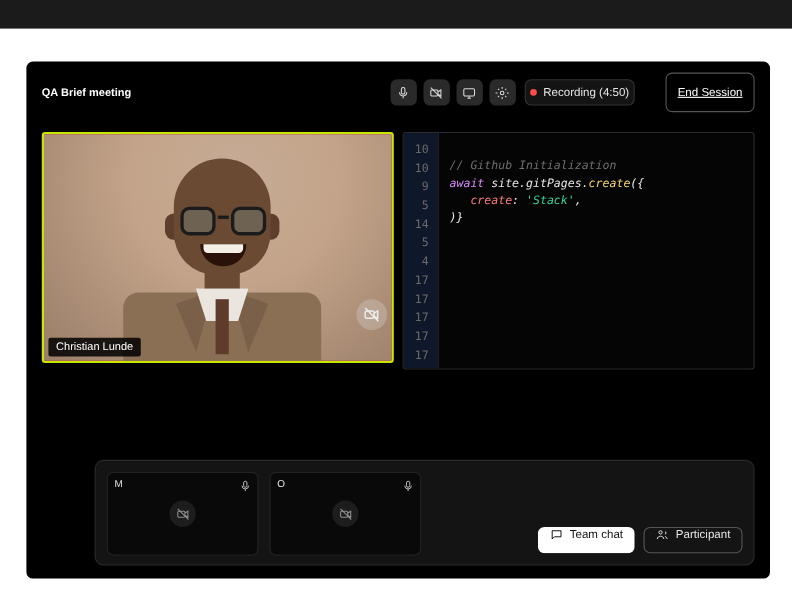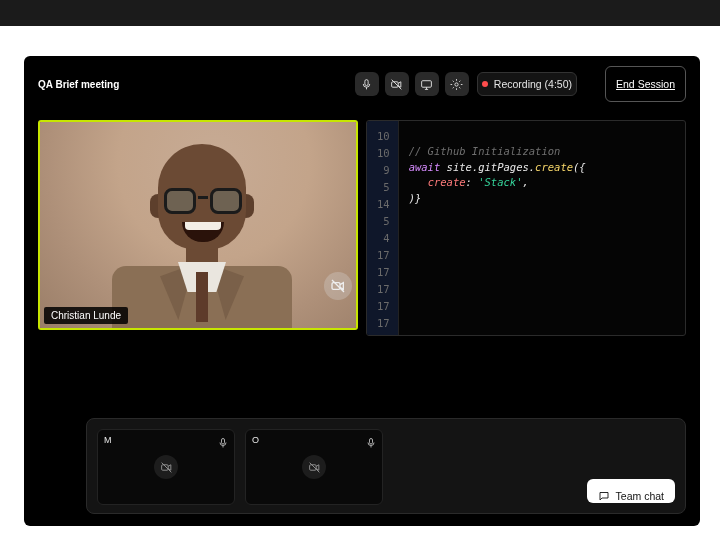--- a/index.html
+++ b/index.html
@@ -43,21 +43,21 @@
   .c-comment{color:#6f6f6f;} .c-kw{color:#54a0ff;} .c-id{color:#e7e7e7;} .c-op{color:#e7e7e7;}
   .c-await{color:#d78cff;} .c-fn{color:#f7d76a;} .c-str{color:#35d39a;} .c-prop{color:#ff7b7b;}
   .bottom-panel { position:absolute; left:62px; right:14px; bottom:12px; height:96px; background:#141414; border:1px solid #2a2a2a; border-radius:8px; padding:10px; display:flex; gap:10px; }
   .mini-tile { position:relative; width:138px; height:76px; background:#090909; border:1px solid #232323; border-radius:6px; }
   .mini-label { position:absolute; left:6px; top:5px; font-size:9px; color:#e7e7e7; }
   .mini-mic { position:absolute; right:5px; top:5px; width:12px; height:12px; }
   .mini-mic svg { width:12px; height:12px; stroke:#bdbdbd; fill:none; stroke-width:1.8; }
   .mini-center { position:absolute; left:50%; top:50%; transform:translate(-50%,-50%); width:24px; height:24px; border-radius:50%; background:#1d1d1d; display:flex; align-items:center; justify-content:center; }
   .mini-center svg { width:13px; height:13px; stroke:#8f8f8f; fill:none; stroke-width:1.8; }
   .bottom-actions { position:absolute; right:10px; bottom:10px; display:flex; gap:8px; }
-  .chip-btn { display:flex; align-items:flex-end; gap:6px; height:24px; padding:0 10px; font-size:10.5px; border-radius:6px; cursor:pointer; border:1px solid transparent; }
+  .chip-btn { display:flex; align-items:flex-start; gap:6px; height:24px; padding:0 10px; font-size:10.5px; border-radius:6px; cursor:pointer; border:1px solid transparent; }
   .chip-light { background:#fff; color:#111; }
   .chip-dark  { background:transparent; color:#e5e5e5; border-color:#555; }
   .chip-btn svg { width:12px; height:12px; stroke:currentColor; fill:none; stroke-width:1.8; }
 </style>
 </head>
 <body>
 
 <div class="browser-chrome"></div>
 
 <div class="app-frame">
@@ -191,16 +191,23 @@
       </span>
     </div>
 
     <div class="bottom-actions">
       <div class="chip-btn chip-light">
         <svg viewBox="0 0 24 24">
             <path d="M4 5h16v11H8l-4 4V5z"></path>
           </svg>
         <span>Team chat</span>
       </div>
+      <div class="chip-btn chip-dark">
+        <svg viewBox="0 0 24 24">
+            <circle cx="9" cy="8" r="3"></circle>
+            <path d="M3 20c0-3 3-5 6-5s6 2 6 5M17 7a2 2 0 1 1 0 4M21 20c0-2-1.5-4-4-4.5"></path>
+          </svg>
+        <span>Participant</span>
+      </div>
     </div>
   </div>
 
 </div>
 
 </body></html>

